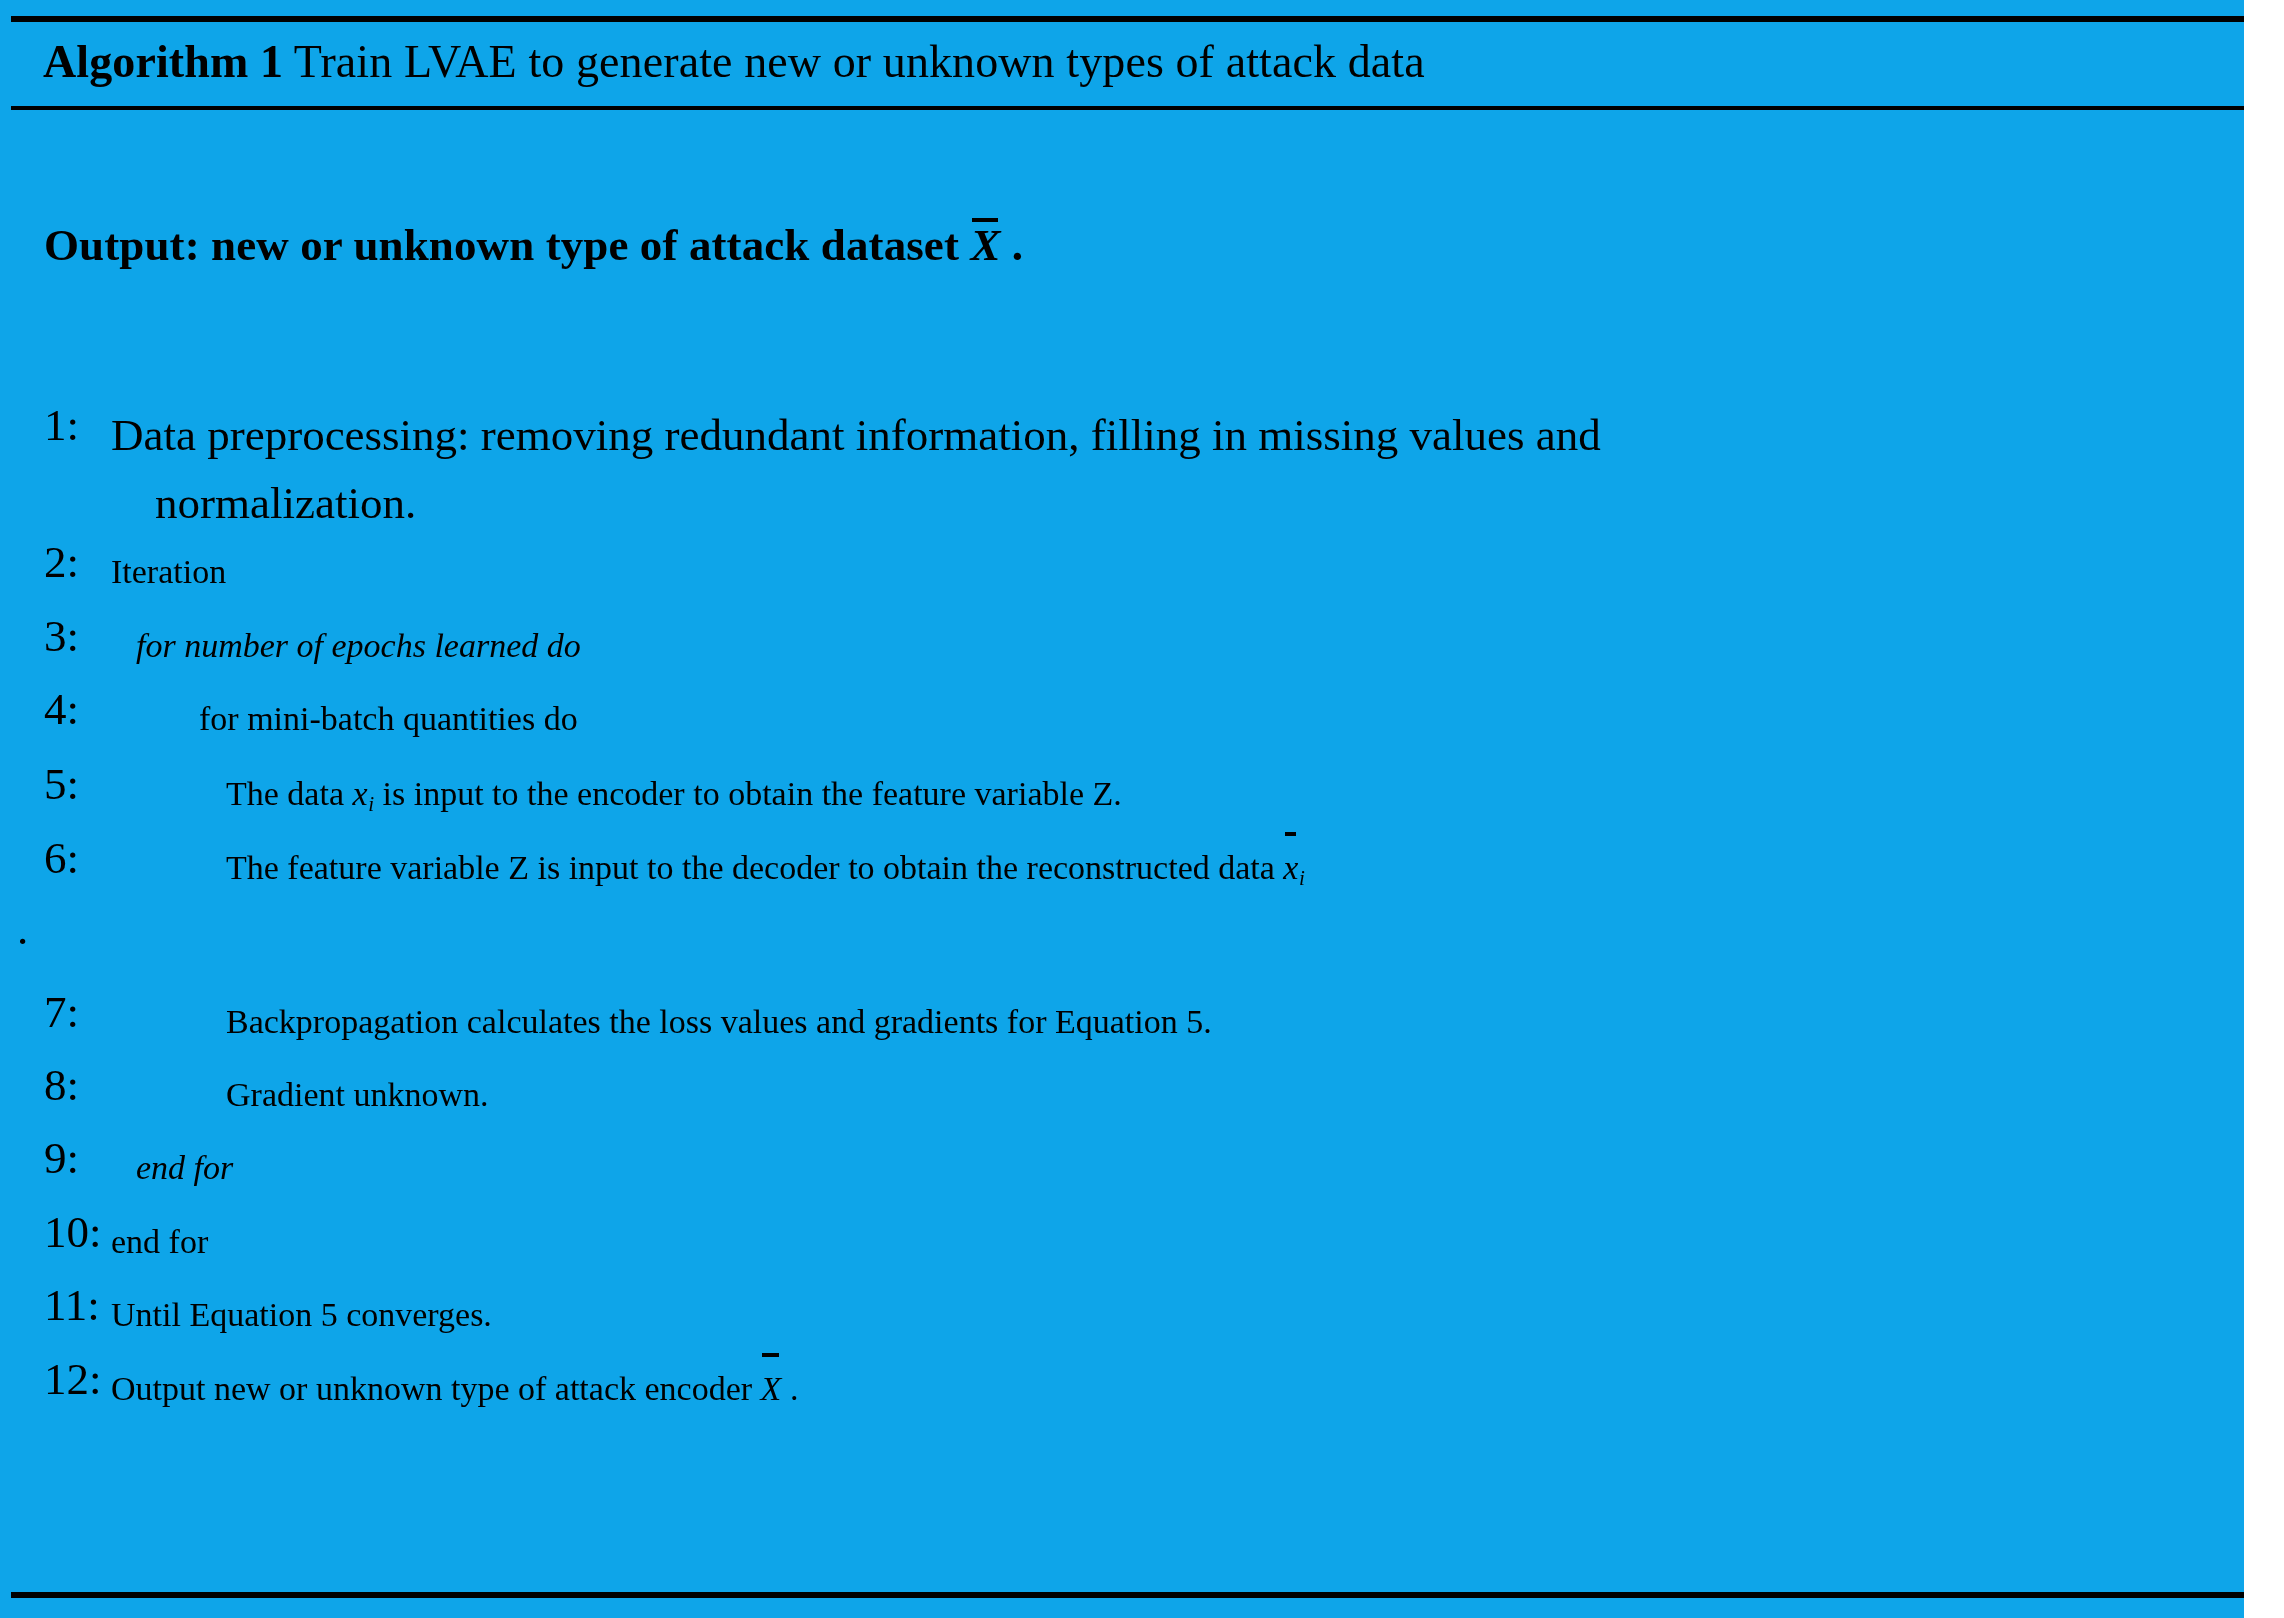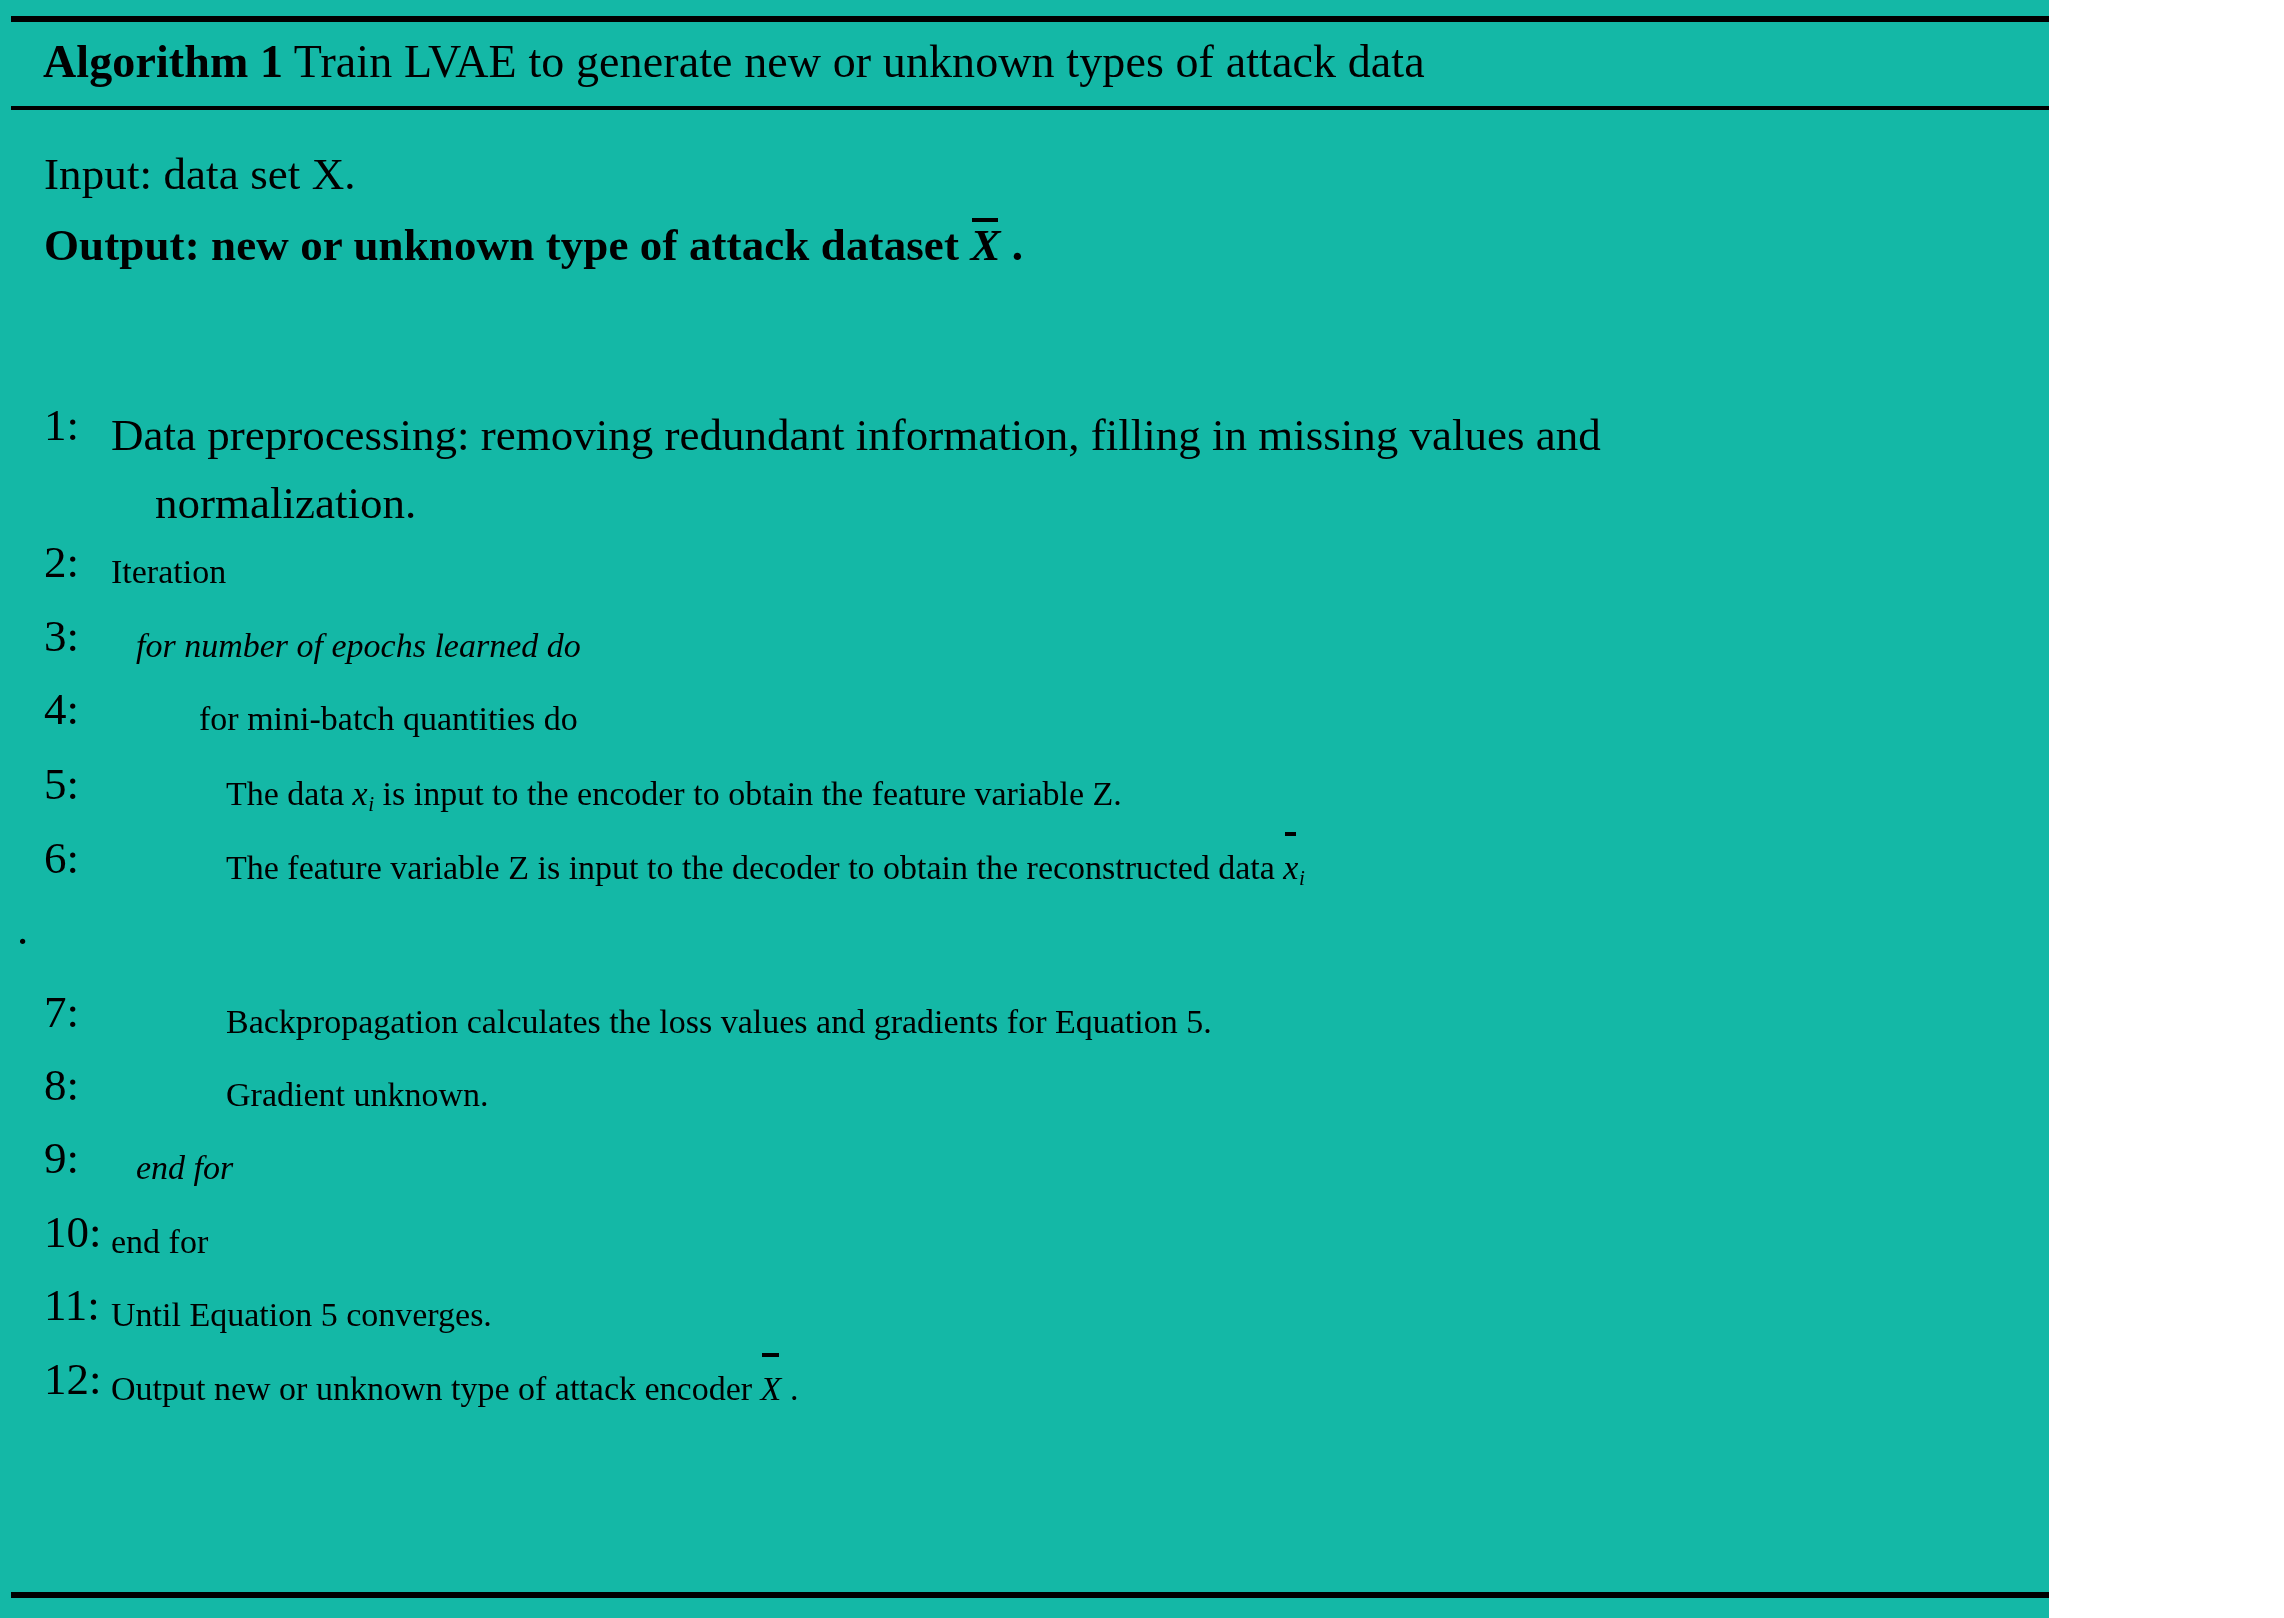--- a/index.html
+++ b/index.html
@@ -3,23 +3,23 @@
 <meta charset="utf-8">
 <title>Algorithm 1</title>
 <style>
   html, body {
     margin: 0;
     padding: 0;
     background: #ffffff;
   }
   #page {
     position: relative;
-    width: 2049px;
+    width: 2244px;
     height: 1618px;
-    background: #14b8a6;
+    background: #0ea5e9;
     font-family: "Liberation Serif", "DejaVu Serif", serif;
     color: #000000;
     overflow: hidden;
   }
 
   
   .rule {
     position: absolute;
     left: 11px;
     width: 2258px;
@@ -153,21 +153,20 @@
 
   <div class="rule rule-top"></div>
 
   <div class="line title-line">
     <span class="title-strong">Algorithm 1</span>
     <span>Train LVAE to generate new or unknown types of attack data</span>
   </div>
 
   <div class="rule rule-title"></div>
 
-  <div class="line io-line io-input">Input: data set X.</div>
 
   <div class="line io-line io-output">
     <span>Output: new or unknown type of attack dataset</span>
     <span class="overbar">X</span>
     <span>.</span>
   </div>
 
   <div class="step step-1">
     <span class="num">1:</span>
     <span class="para">

